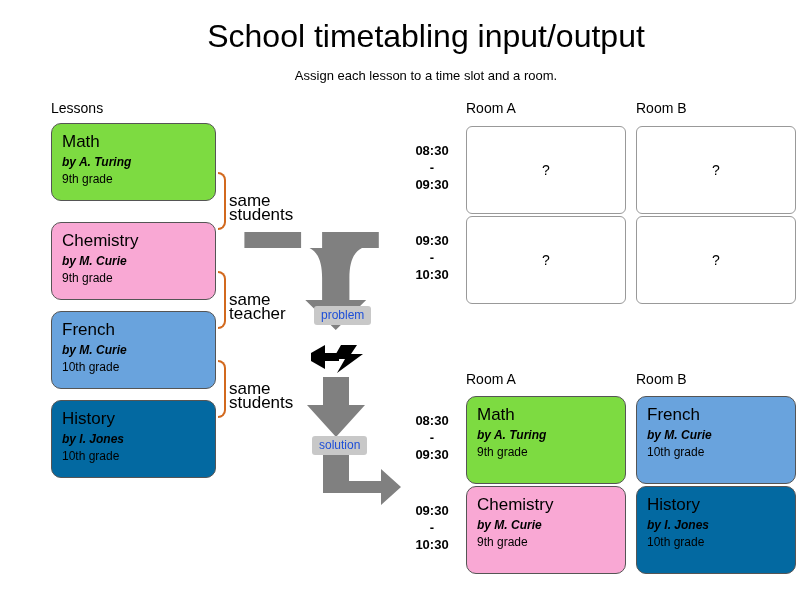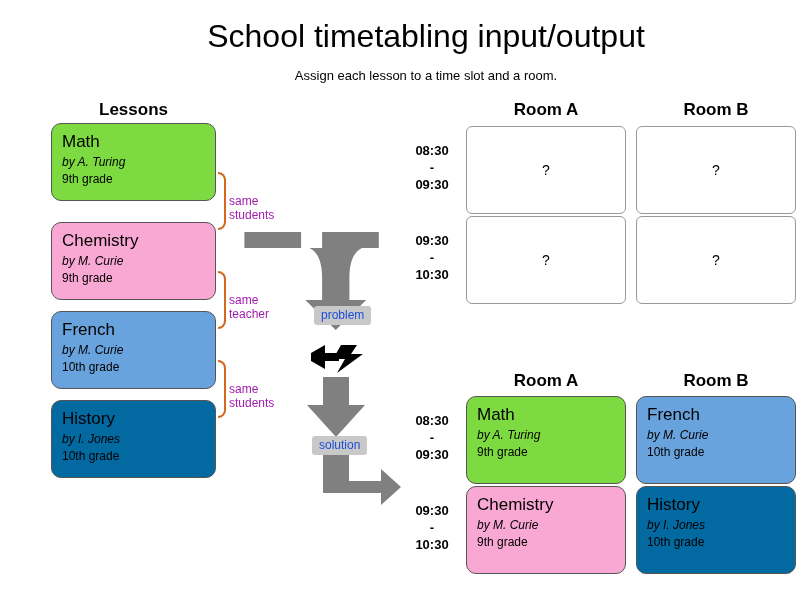--- a/index.html
+++ b/index.html
@@ -34,23 +34,22 @@
   .subtitle {
     position: absolute;
     top: 68px;
     left: 0;
     width: 800px;
     text-align: center;
     font-size: 13px;
   }
   .col-header {
     position: absolute;
-    font-size: 17px;
-    font-weight: bold;
-    text-align: center;
+    font-size: 14px;
+    font-weight: normal;
   }
   .lessons-header { left: 25px; top: 100px; width: 165px; }
 
   
   .card {
     position: absolute;
     border-radius: 10px;
     border: 1px solid #555555;
     box-sizing: border-box;
     padding: 8px 10px 6px 10px;
@@ -58,41 +57,42 @@
   }
   .card .name {
     font-size: 17px;
     line-height: 20px;
     margin-bottom: 2px;
   }
   .card .by {
     font-size: 12px;
     font-style: italic;
     line-height: 17px;
+    font-weight: bold;
   }
   .card .grade {
     font-size: 12px;
     line-height: 17px;
   }
   .c-math { background: #7ddb41; }
   .c-chem { background: #f9a8d4; }
   .c-french { background: #69a3dd; }
   .c-history { background: #0369a1; }
 
   .lesson-card { left: 25px; width: 165px; height: 78px; }
   .lesson-math { top: 123px; }
   .lesson-chem { top: 222px; }
   .lesson-french { top: 311px; }
   .lesson-history { top: 400px; }
 
   
   .brace-label {
     position: absolute;
-    font-size: 12px;
-    color: #a21caf;
+    font-size: 17px;
+    color: #000000;
     line-height: 14px;
   }
   .brace {
     position: absolute;
     border: 2px solid #d2691e;
     border-left: none;
     border-radius: 0 8px 8px 0;
     width: 8px;
     box-sizing: border-box;
   }

